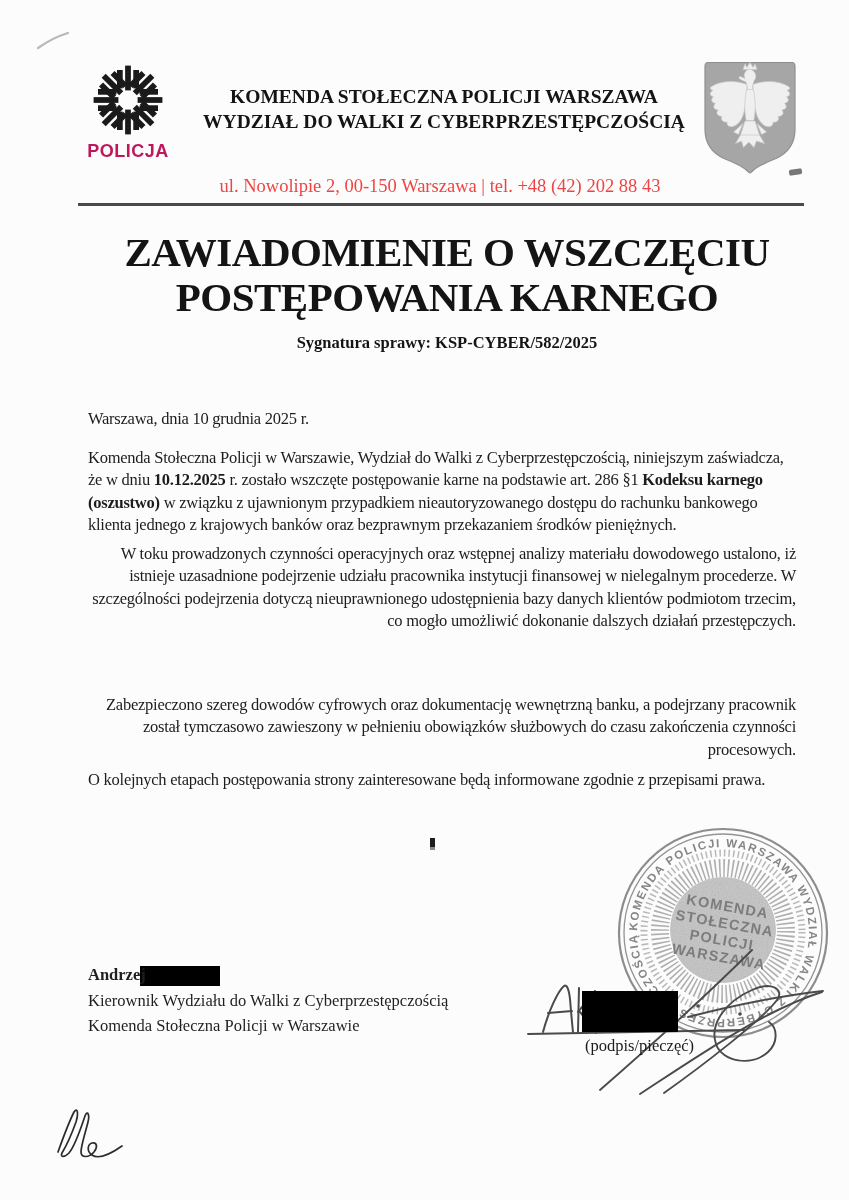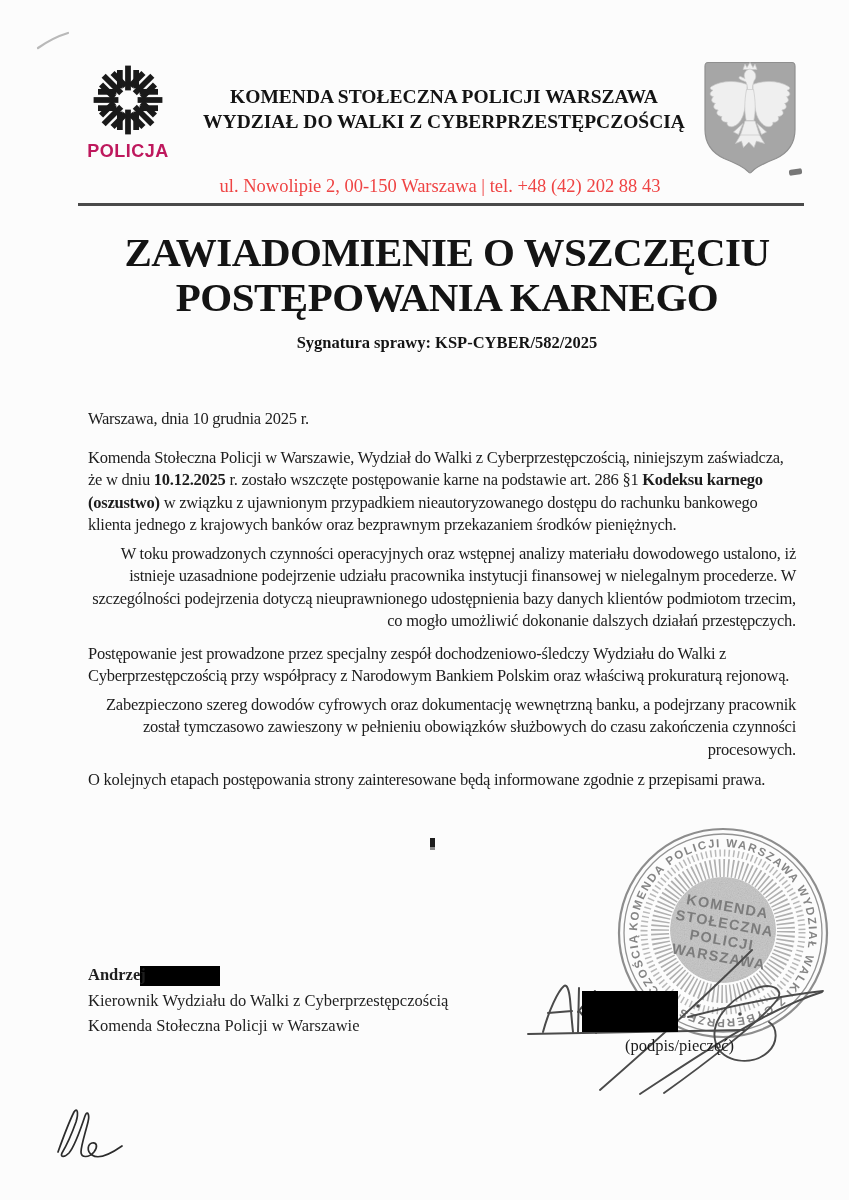--- a/index.html
+++ b/index.html
@@ -41,21 +41,21 @@
   .tick-mark{left:430px;top:838px;width:5px;height:9px;background:#1d1d1d;
     border-bottom:3px solid #8a8a8a;}
   .speck{left:789px;top:169px;width:13px;height:6px;background:#555;
     transform:rotate(-8deg);border-radius:2px;opacity:.8;}
 
   
   .sig-block{left:88px;top:962px;width:460px;font-size:16.5px;line-height:25.5px;}
   .sig-name{font-weight:700;}
   .redact1{left:140px;top:966px;width:80px;height:20px;background:#000;}
   .redact2{left:582px;top:991px;width:96px;height:41px;background:#000;}
-  .sig-caption{left:585px;top:1036px;font-size:16.5px;color:#1c1c1c;margin-left:40px;}
+  .sig-caption{left:585px;top:1036px;font-size:16.5px;color:#1c1c1c;}
 
   
   .stamp{left:608px;top:818px;width:230px;height:230px;}
   .overlay-svg{left:0;top:0;width:849px;height:1200px;pointer-events:none;}
 </style>
 </head>
 <body>
 
 <div class="sheet">
 
@@ -103,21 +103,20 @@
 
   <div class="abs title-block">
     <div class="title-line">ZAWIADOMIENIE O WSZCZĘCIU</div>
     <div class="title-line">POSTĘPOWANIA KARNEGO</div>
     <div class="case-ref">Sygnatura sprawy: KSP-CYBER/582/2025</div>
   </div>
 
   <div class="abs bodytext t-date">Warszawa, dnia 10 grudnia 2025 r.</div>
   <div class="abs bodytext t-p1"><span>Komenda Stołeczna Policji w Warszawie, Wydział do Walki z Cyberprzestępczością, niniejszym zaświadcza, że w dniu </span><b>10.12.2025</b><span> r. zostało wszczęte postępowanie karne na podstawie art. 286 §1 </span><b>Kodeksu karnego (oszustwo)</b><span> w związku z ujawnionym przypadkiem nieautoryzowanego dostępu do rachunku bankowego klienta jednego z krajowych banków oraz bezprawnym przekazaniem środków pieniężnych.</span></div>
   <div class="abs bodytext t-p2">W toku prowadzonych czynności operacyjnych oraz wstępnej analizy materiału dowodowego ustalono, iż istnieje uzasadnione podejrzenie udziału pracownika instytucji finansowej w nielegalnym procederze. W szczególności podejrzenia dotyczą nieuprawnionego udostępnienia bazy danych klientów podmiotom trzecim, co mogło umożliwić dokonanie dalszych działań przestępczych.</div>
-  <div class="abs bodytext t-p3">Postępowanie jest prowadzone przez specjalny zespół dochodzeniowo-śledczy Wydziału do Walki z Cyberprzestępczością przy współpracy z Narodowym Bankiem Polskim oraz właściwą prokuraturą rejonową.</div>
   <div class="abs bodytext t-p4">Zabezpieczono szereg dowodów cyfrowych oraz dokumentację wewnętrzną banku, a podejrzany pracownik został tymczasowo zawieszony w pełnieniu obowiązków służbowych do czasu zakończenia czynności procesowych.</div>
   <div class="abs bodytext t-p5">O kolejnych etapach postępowania strony zainteresowane będą informowane zgodnie z przepisami prawa.</div>
 
   <div class="abs tick-mark"></div>
   <div class="abs speck"></div>
 
   <svg class="abs stamp" viewBox="0 0 230 230" aria-hidden="true">
     <defs>
       <path id="ringPath" d="M 29,115 A 86,86 0 1 1 201,115 A 86,86 0 1 1 29,115" fill="none"></path>
       <clipPath id="cclip">

